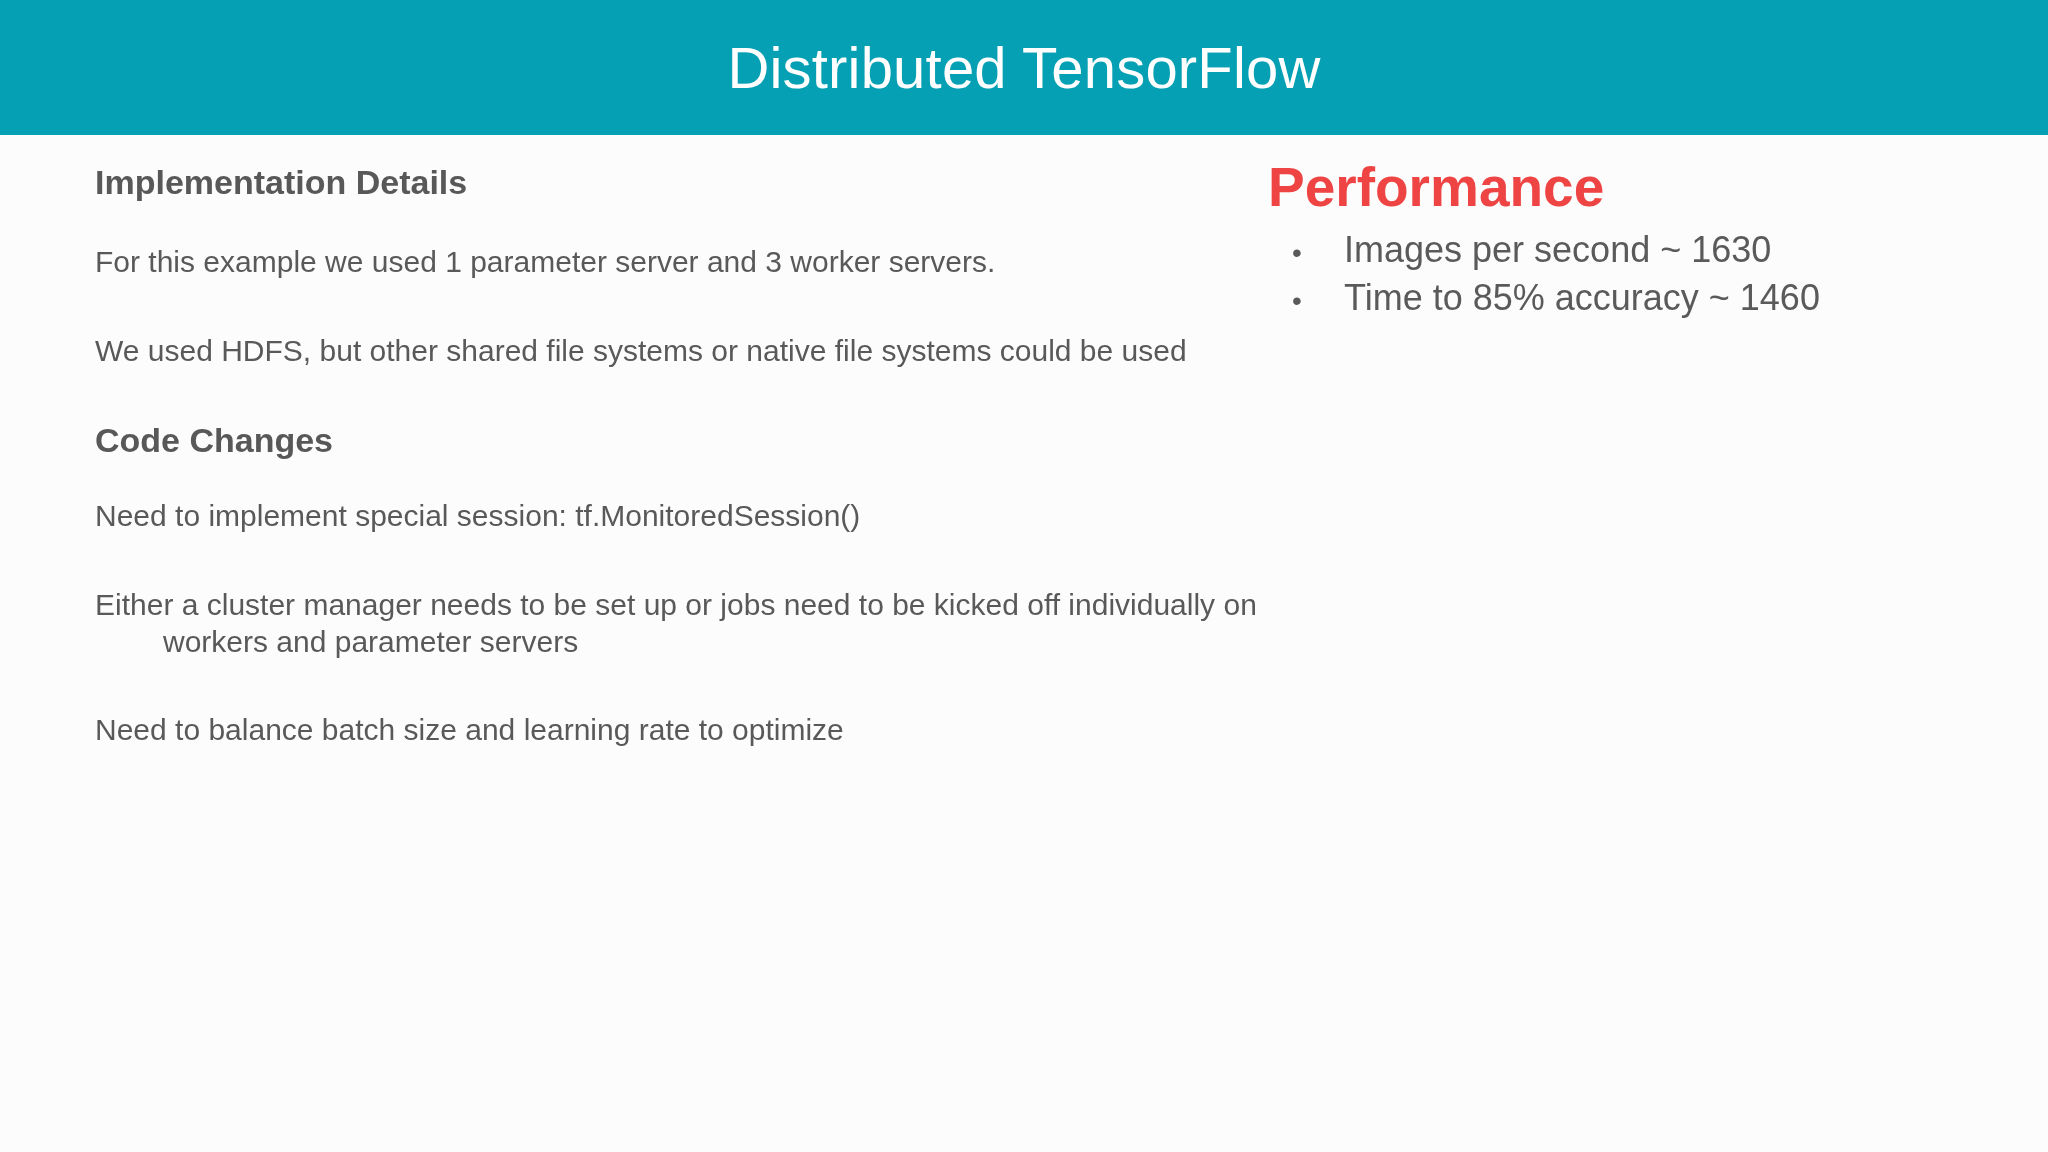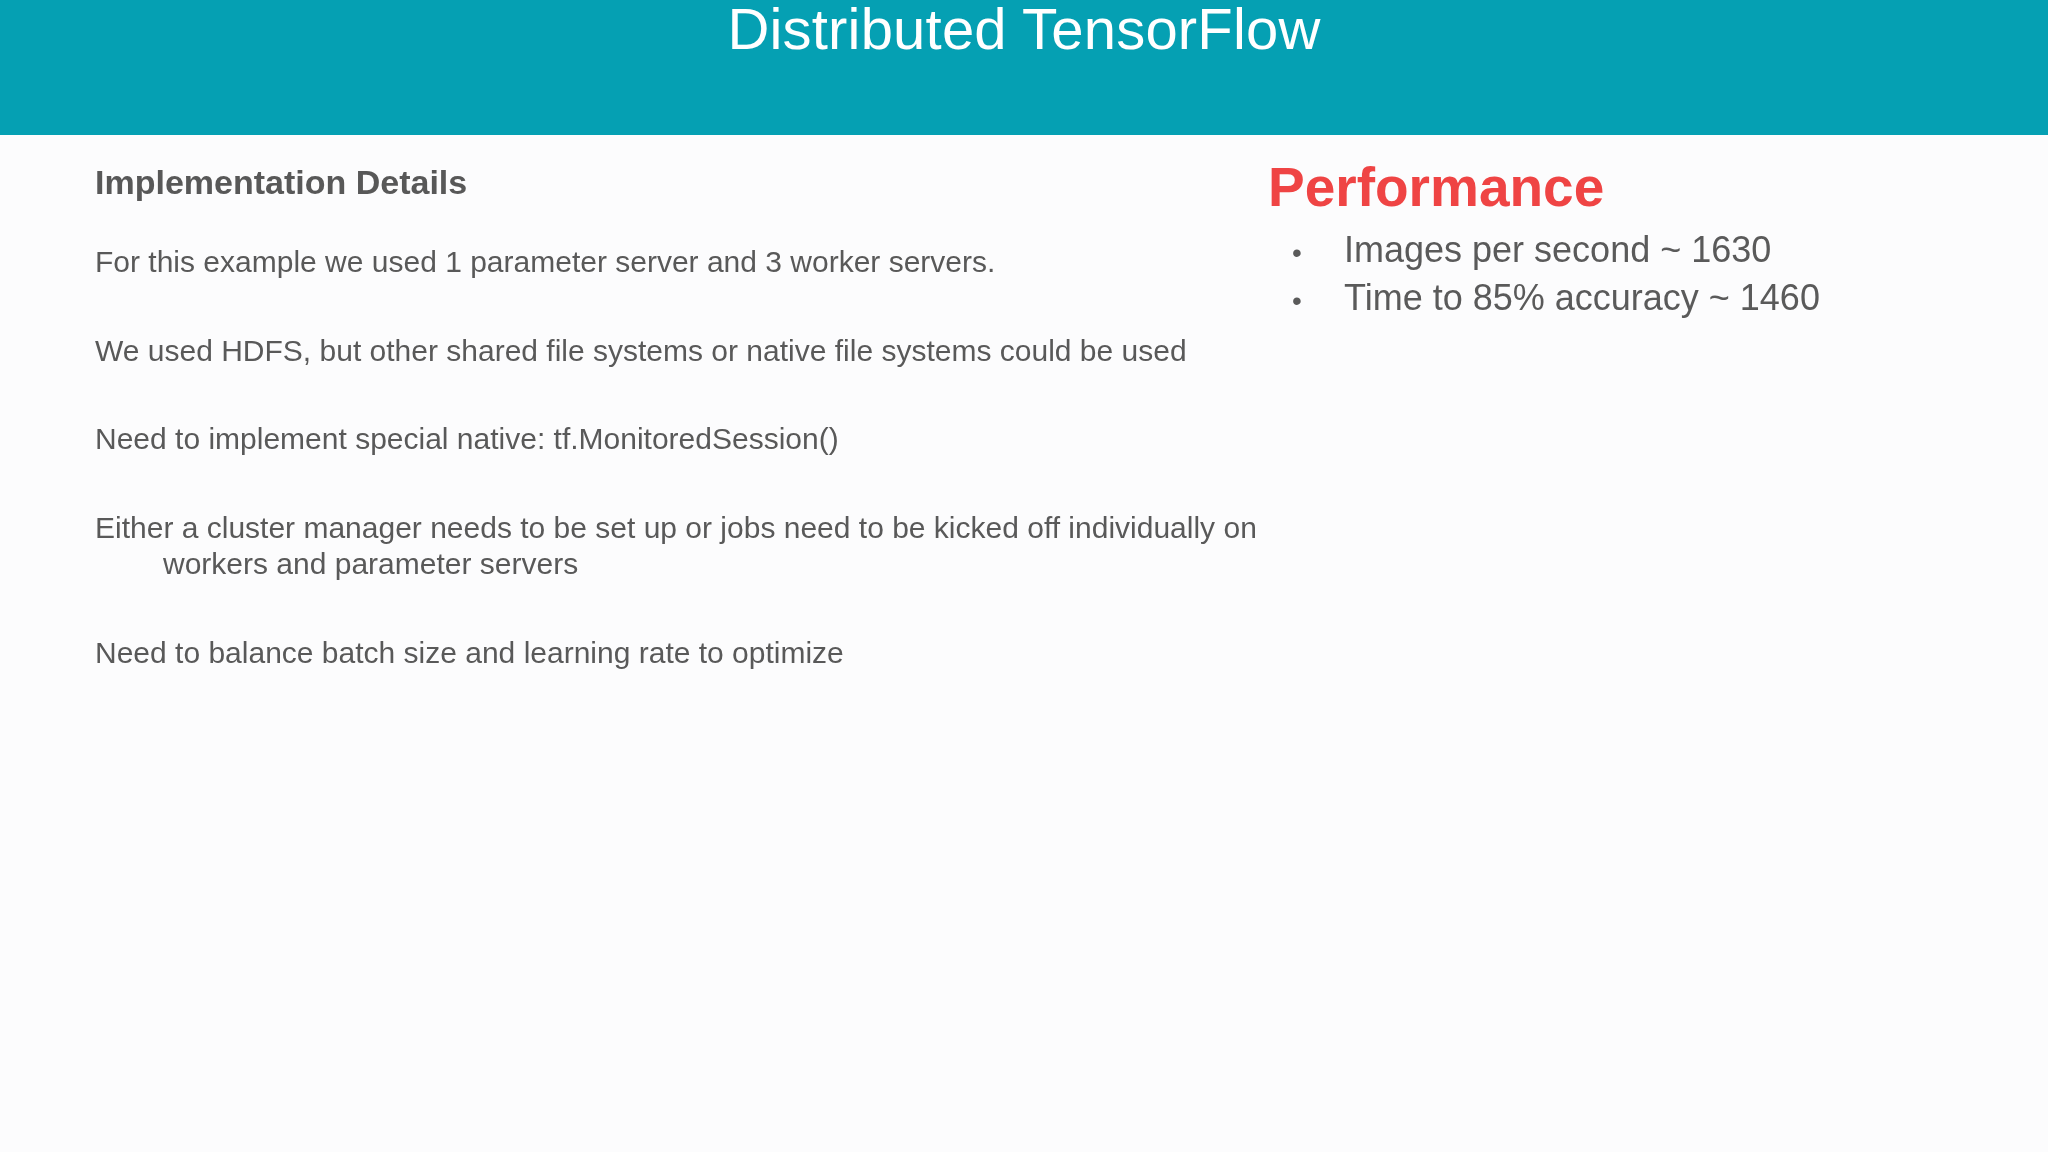--- a/index.html
+++ b/index.html
@@ -17,21 +17,21 @@
 
   
   .title-band {
     position: absolute;
     left: 0;
     top: 0;
     width: 2048px;
     height: 135px;
     background: #05a0b3;
     display: flex;
-    align-items: flex-start;
+    align-items: center;
     justify-content: center;
   }
   .slide-title {
     color: #ffffff;
     font-size: 58px;
     font-weight: 400;
     letter-spacing: 0.2px;
     line-height: 1;
     white-space: nowrap;
   }
@@ -120,23 +120,24 @@
 <div class="slide-body">
 
   <div class="col-left">
 
     <h2 class="section-heading heading-implementation">Implementation Details</h2>
 
     <p class="para">For this example we used 1 parameter server and 3 worker servers.</p>
 
     <p class="para">We used HDFS, but other shared file systems or native file systems could be used</p>
 
+    <h2 class="section-heading heading-code">Code Changes</h2>
 
 
-    <p class="para">Need to implement special native: tf.MonitoredSession()</p>
+    <p class="para">Need to implement special session: tf.MonitoredSession()</p>
 
     <p class="para">Either a cluster manager needs to be set up or jobs need to be kicked off individually on workers and parameter servers</p>
 
     <p class="para">Need to balance batch size and learning rate to optimize</p>
 
   </div>
 
   <div class="col-right">
 
     <h2 class="perf-heading">Performance</h2>

